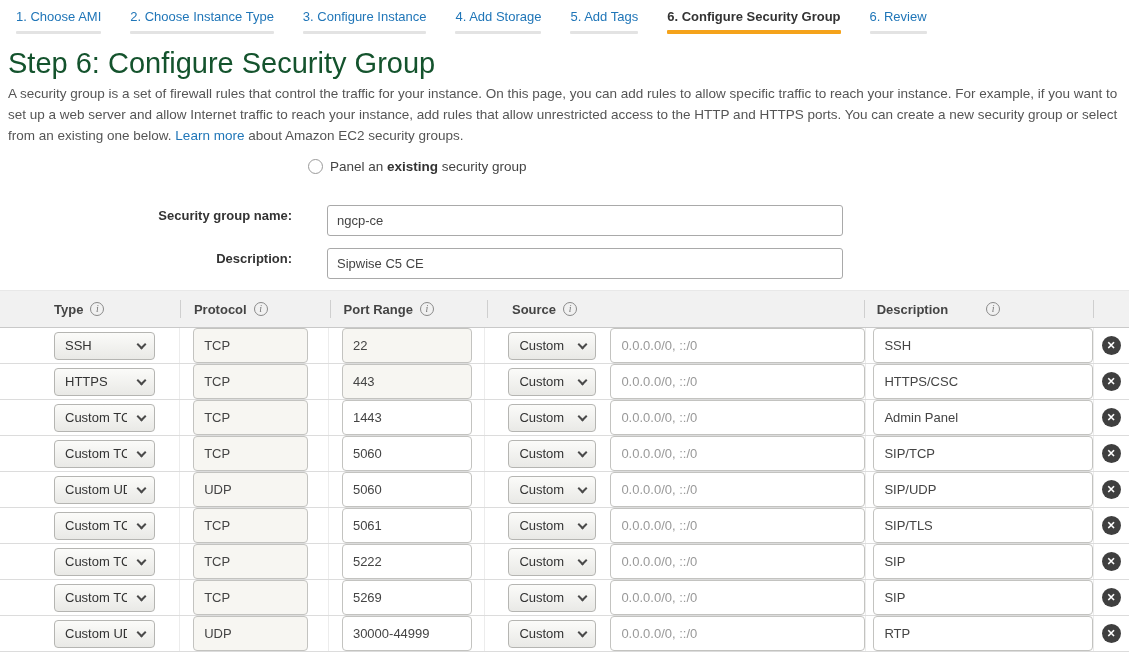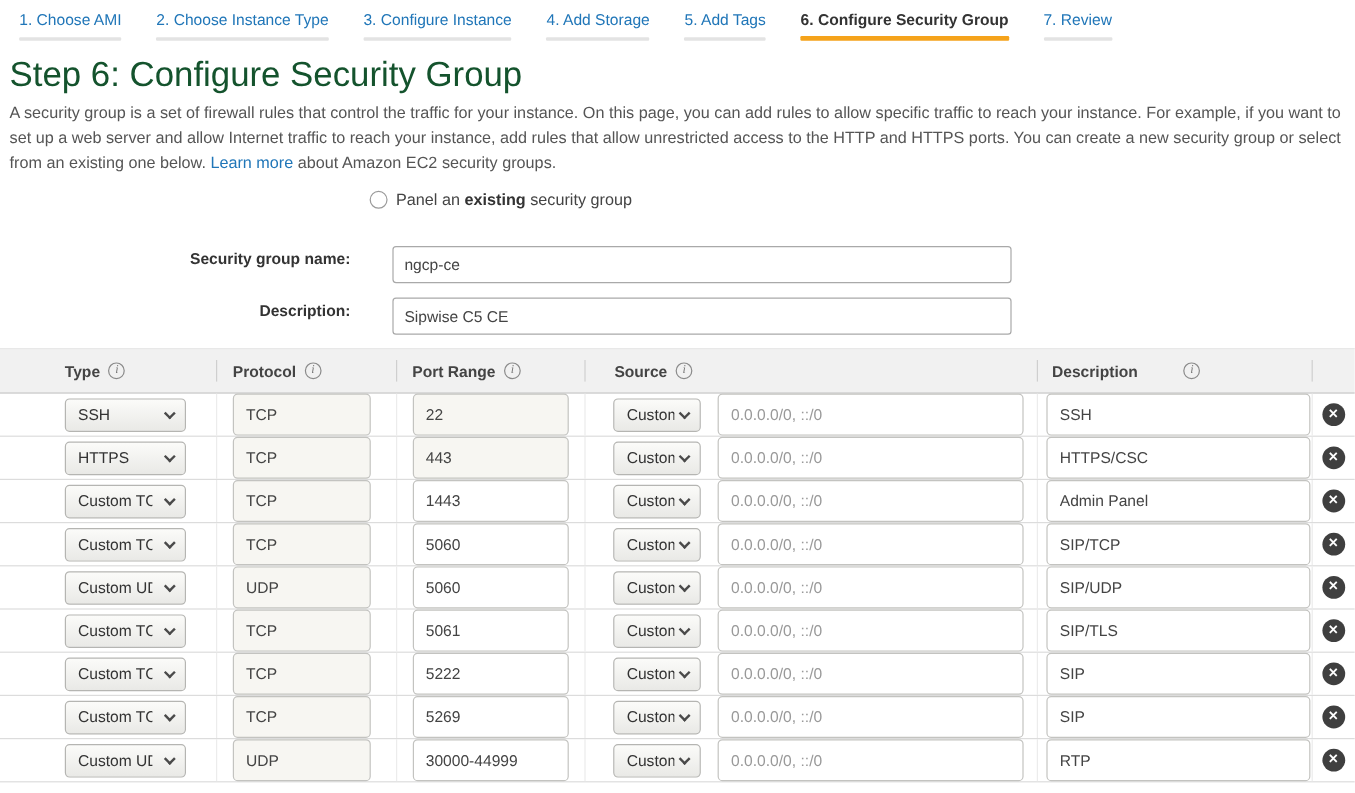--- a/index.html
+++ b/index.html
@@ -64,21 +64,21 @@
   .cell-proto, .cell-port { padding-left: 14px; }
   .cell-source { padding-left: 24px; }
   .cell-desc { padding-left: 8px; }
   .cell-action { justify-content: center; }
 
   .select { height: 28px; border: 1px solid #b5b5b2; border-radius: 4px;
     background: linear-gradient(#fbfbf9, #e9e9e6); display: flex; align-items: center;
     justify-content: space-between; padding: 0 8px 0 10px; font-size: 13px; color: #333;
     cursor: pointer; overflow: hidden; }
   .type-select { width: 101px; }
-  .source-select { width: 73px; margin-right: 14px; flex-shrink: 0; }
+  .source-select { width: 88px; margin-right: 14px; flex-shrink: 0; }
   .select .sel-text { white-space: nowrap; overflow: hidden; max-width: 62px; display: block; }
   .chevron { width: 7px; height: 7px; border-right: 2px solid #4a4a4a;
     border-bottom: 2px solid #4a4a4a; transform: rotate(45deg); margin: -3px 1px 0 5px;
     flex-shrink: 0; }
 
   .tbl-input { height: 35px; border: 1px solid #c3c3c0; border-radius: 4px; padding: 0 10px;
     font-size: 13px; color: #444; background: #fff; outline: none;
     font-family: "Liberation Sans", sans-serif; }
   .tbl-input.readonly { background: #f7f6f2; }
   .proto-input { width: 115px; } .port-input { width: 130px; }
@@ -111,21 +111,21 @@
   </div>
   <div class="tab">
     <span class="tab-label">5. Add Tags</span>
     <div class="tab-underline"></div>
   </div>
   <div class="tab active">
     <span class="tab-label">6. Configure Security Group</span>
     <div class="tab-underline"></div>
   </div>
   <div class="tab">
-    <span class="tab-label">7. Review</span>
+    <span class="tab-label">6. Review</span>
     <div class="tab-underline"></div>
   </div>
 </div>
 
 <h1 class="page-title">Step 6: Configure Security Group</h1>
 <p class="intro"><span>A security group is a set of firewall rules that control the traffic for your instance. On this page, you can add rules to allow specific traffic to reach your instance. For example, if you want to set up a web server and allow Internet traffic to reach your instance, add rules that allow unrestricted access to the HTTP and HTTPS ports. You can create a new security group or select from an existing one below. </span><a href="#">Learn more</a><span> about Amazon EC2 security groups.</span></p>
 
 <div class="form">
 
 

